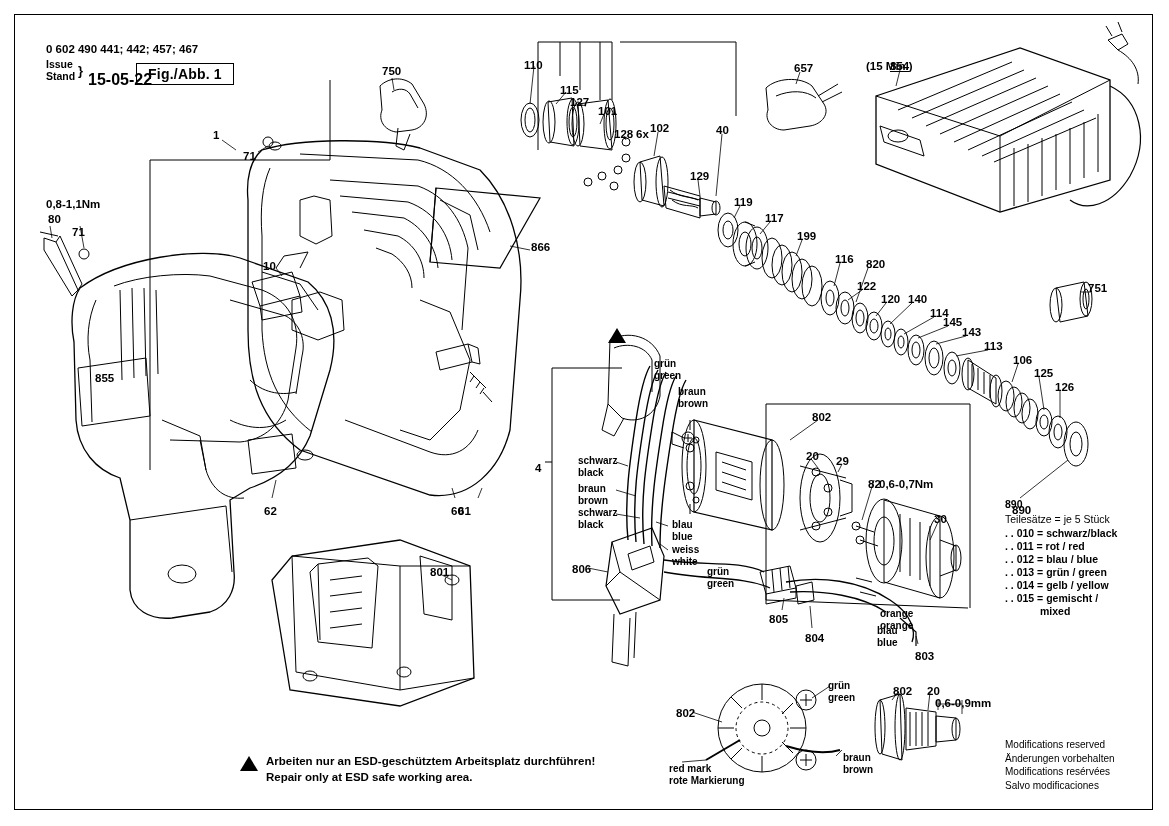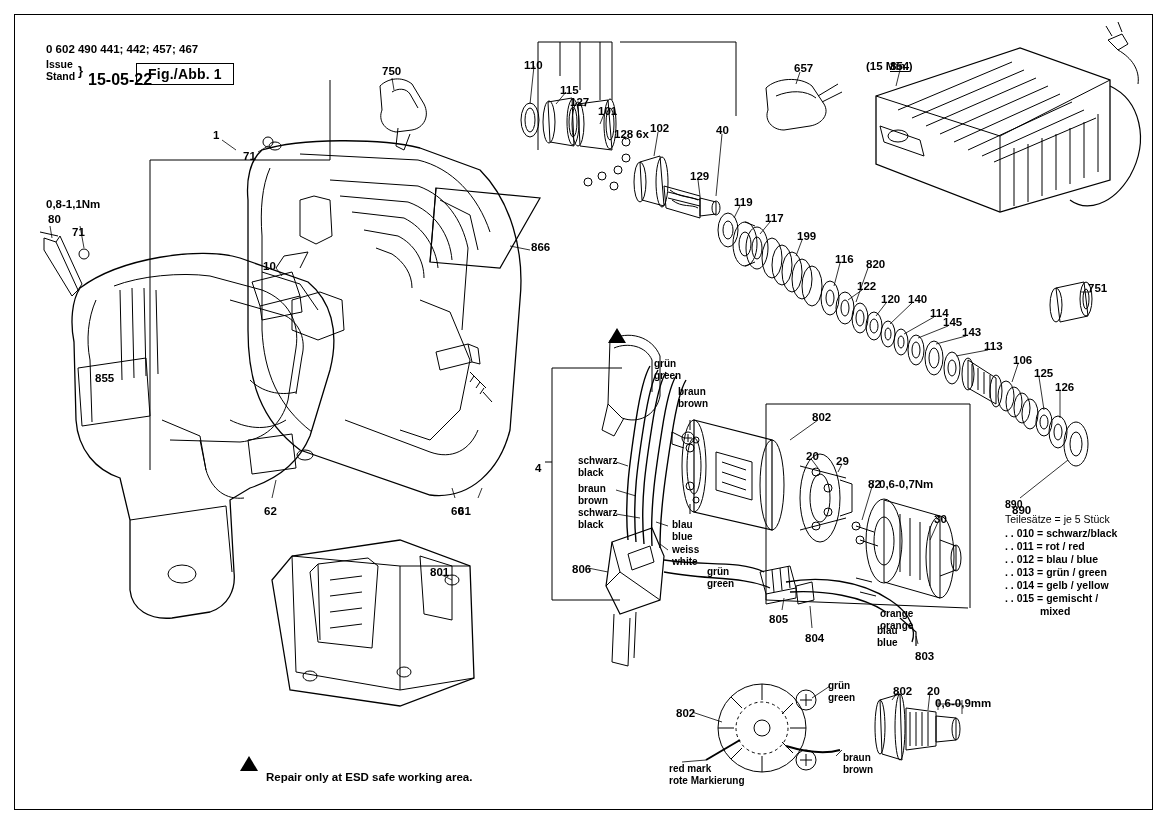--- a/index.html
+++ b/index.html
@@ -487,21 +487,26 @@
   <div class="leg" style="left:1005px; top:497px;">890</div>
   <div class="leg reg" style="left:1005px; top:512px;">Teilesätze = je 5 Stück</div>
   <div class="leg" style="left:1005px; top:526px;">. . 010 = schwarz/black</div>
   <div class="leg" style="left:1005px; top:539px;">. . 011 = rot / red</div>
   <div class="leg" style="left:1005px; top:552px;">. . 012 = blau / blue</div>
   <div class="leg" style="left:1005px; top:565px;">. . 013 = grün / green</div>
   <div class="leg" style="left:1005px; top:578px;">. . 014 = gelb / yellow</div>
   <div class="leg" style="left:1005px; top:591px;">. . 015 = gemischt /</div>
   <div class="leg" style="left:1005px; top:604px;">            mixed</div>
 
+  <div class="foot" style="left:266px; top:754px;">Arbeiten nur an ESD-geschütztem Arbeitsplatz durchführen!</div>
   <div class="foot" style="left:266px; top:770px;">Repair only at ESD safe working area.</div>
+  <div class="modif" style="left:1005px; top:738px;">Modifications reserved
+Änderungen vorbehalten
+Modifications resérvées
+Salvo modificaciones</div>
 
 <div class="lbl" style="left: 213px; top: 129px;">1</div>
     <div class="lbl" style="left: 243px; top: 150px;">71</div>
     <div class="lbl" style="left: 48px; top: 213px;">80</div>
     <div class="lbl" style="left: 72px; top: 226px;">71</div>
     <div class="lbl" style="left: 263px; top: 260px;">10</div>
     <div class="lbl" style="left: 95px; top: 372px;">855</div>
     <div class="lbl" style="left: 451px; top: 505px;">60</div>
     <div class="lbl" style="left: 458px; top: 505px; text-align: right;">61</div>
     <div class="lbl" style="left: 264px; top: 505px;">62</div>

